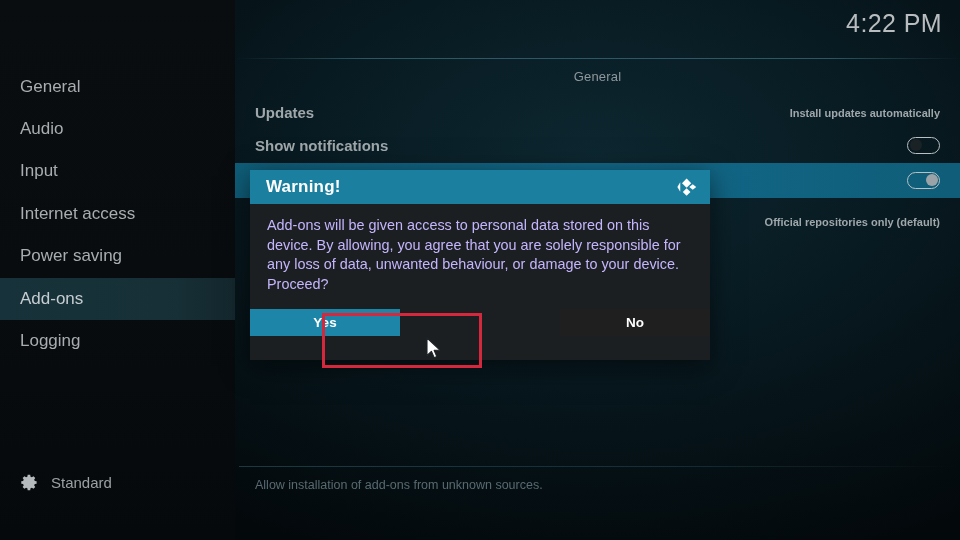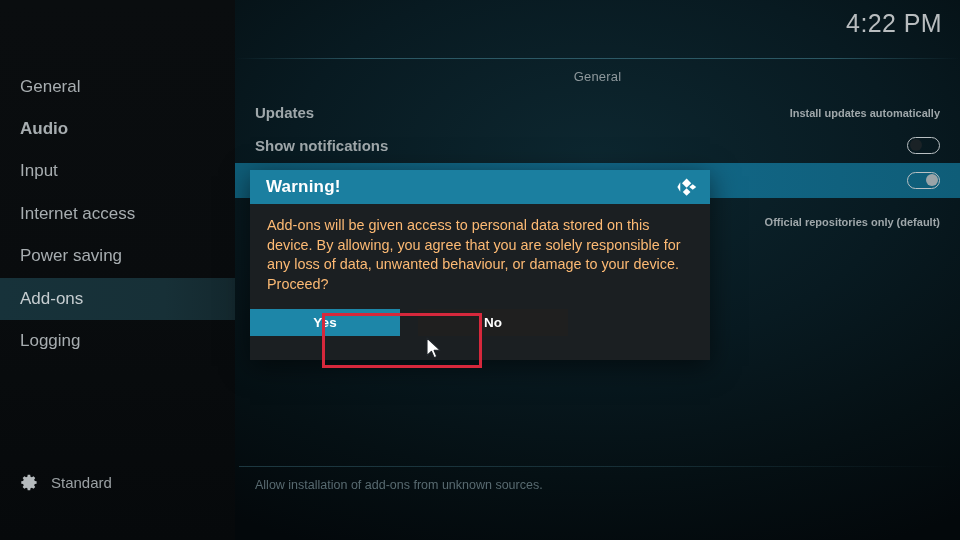--- a/index.html
+++ b/index.html
@@ -116,25 +116,25 @@
   .dlg-logo {
     position:absolute; right:12px; top:7px; width:22px; height:20px;
   }
   .dlg-body {
     width:100%; height:156px;
     background:#1b1f22;
     position:relative;
   }
   .dlg-text {
     position:absolute; left:17px; top:12px; width:426px;
-    font-size:14.4px; line-height:19.5px; color:#fdba74;
+    font-size:14.4px; line-height:19.5px; color:#c4b5fd;
   }
   .dlg-buttons {
     position:absolute; left:0; top:105px; width:100%;
-    display:flex; justify-content:flex-start; gap:18px;
+    display:flex; justify-content:space-between; gap:18px;
   }
   .dlg-btn {
     width:150px; height:27px;
     display:flex; align-items:center; justify-content:center;
     font-size:13.5px; font-weight:700; color:#ffffff;
     background:#1f1f1f;
   }
   .dlg-btn.primary { background:#1d86a8; }
 
   
@@ -189,21 +189,21 @@
     <div class="row-value">Official repositories only (default)</div>
   </div>
 
   <div class="hint-rule"></div>
   <div class="hint">Allow installation of add-ons from unknown sources.</div>
 
   <div class="sidebar">
     <div class="side-item" style="top:66px;">
         <span>General</span>
       </div>
-    <div class="side-item" style="top:108px;font-weight:bold;">
+    <div class="side-item" style="top:108px;">
         <span>Audio</span>
       </div>
     <div class="side-item" style="top:150px;">
         <span>Input</span>
       </div>
     <div class="side-item" style="top:193px;">
         <span>Internet access</span>
       </div>
     <div class="side-item" style="top:235px;">
         <span>Power saving</span>

